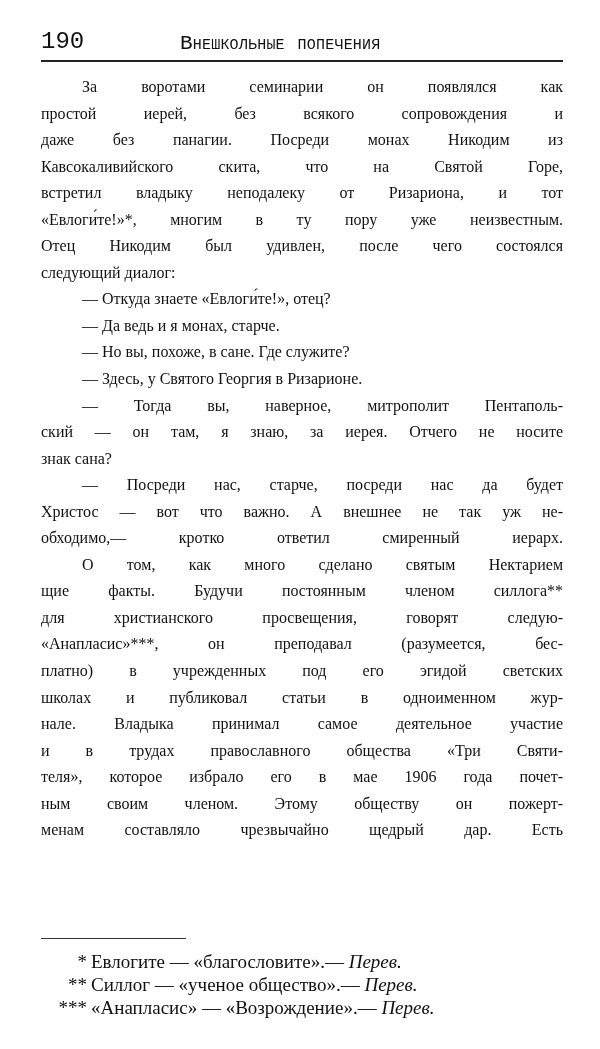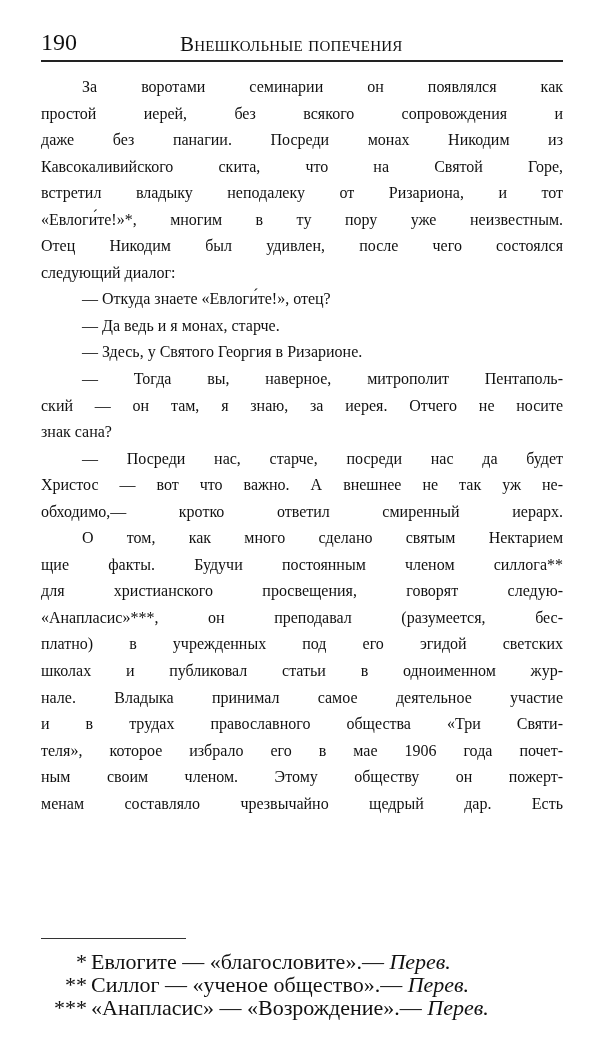--- a/index.html
+++ b/index.html
@@ -1,26 +1,26 @@
 <!DOCTYPE html>
 <html><head>
 <meta charset="utf-8">
 <style>
   html, body { margin:0; padding:0; background:#ffffff; }
   body { width:600px; height:1049px; position:relative; overflow:hidden; color:#111; font-family:"Liberation Serif","DejaVu Serif",serif; }
-  .header { position:absolute; left:41px; top:24px; width:522px; height:34px; }
+  .header { position:absolute; left:41px; top:24px; width:522px; height:34px;font-family:Liberation Mono, monospace; }
   .page-num { position:absolute; left:0; top:4px; font-size:24px; line-height:28px; }
   .running-title { position:absolute; left:139px; top:8px; font-size:21px; line-height:24px; font-variant:small-caps; letter-spacing:0.2px; }
   .header-rule { position:absolute; left:41px; top:60px; width:522px; height:2px; background:#222; }
   .body-text { position:absolute; left:41px; top:74px; width:522px; font-size:16px; line-height:26.55px; }
   .line { display:block; white-space:nowrap; text-align:justify; text-align-last:justify; height:26.55px; }
   .line.last { text-align-last:left; }
   .indent { padding-left:41px; }
   .fn-rule { position:absolute; left:41px; top:938px; width:145px; height:1px; background:#333; }
-  .footnotes { position:absolute; left:41px; top:950px; width:522px; font-size:22px; line-height:23px; }
+  .footnotes { position:absolute; left:41px; top:950px; width:522px; font-size:19px; line-height:23px; }
   .fn { display:block; white-space:nowrap; }
   .fn .mark { display:inline-block; width:46px; text-align:right; margin-right:4px; }
   .fn i { font-style:italic; }
 </style>
 </head>
 <body>
 
 <div class="header">
   <span class="page-num">190</span>
   <span class="running-title">Внешкольные попечения</span>
@@ -31,20 +31,21 @@
     <span class="line indent">За воротами семинарии он появлялся как</span>
     <span class="line">простой иерей, без всякого сопровождения и</span>
     <span class="line">даже без панагии. Посреди монах Никодим из</span>
     <span class="line">Кавсокаливийского скита, что на Святой Горе,</span>
     <span class="line">встретил владыку неподалеку от Ризариона, и тот</span>
     <span class="line">«Евлоги́те!»*, многим в ту пору уже неизвестным.</span>
     <span class="line">Отец Никодим был удивлен, после чего состоялся</span>
     <span class="line last">следующий диалог:</span>
     <span class="line indent last">— Откуда знаете «Евлоги́те!», отец?</span>
     <span class="line indent last">— Да ведь и я монах, старче.</span>
+    <span class="line indent last">— Но вы, похоже,  в сане. Где служите?</span>
     <span class="line indent last">— Здесь, у Святого Георгия в Ризарионе.</span>
     <span class="line indent">— Тогда вы, наверное, митрополит Пентаполь-</span>
     <span class="line">ский — он там, я знаю, за иерея. Отчего не носите</span>
     <span class="line last">знак сана?</span>
     <span class="line indent">— Посреди нас, старче, посреди нас да будет</span>
     <span class="line">Христос — вот что важно. А внешнее не так уж не-</span>
     <span class="line">обходимо,— кротко ответил смиренный иерарх.</span>
     <span class="line indent">О том, как много сделано святым Нектарием</span>
     <span class="line">щие факты. Будучи постоянным членом силлога**</span>
     <span class="line">для христианского просвещения, говорят следую-</span>

